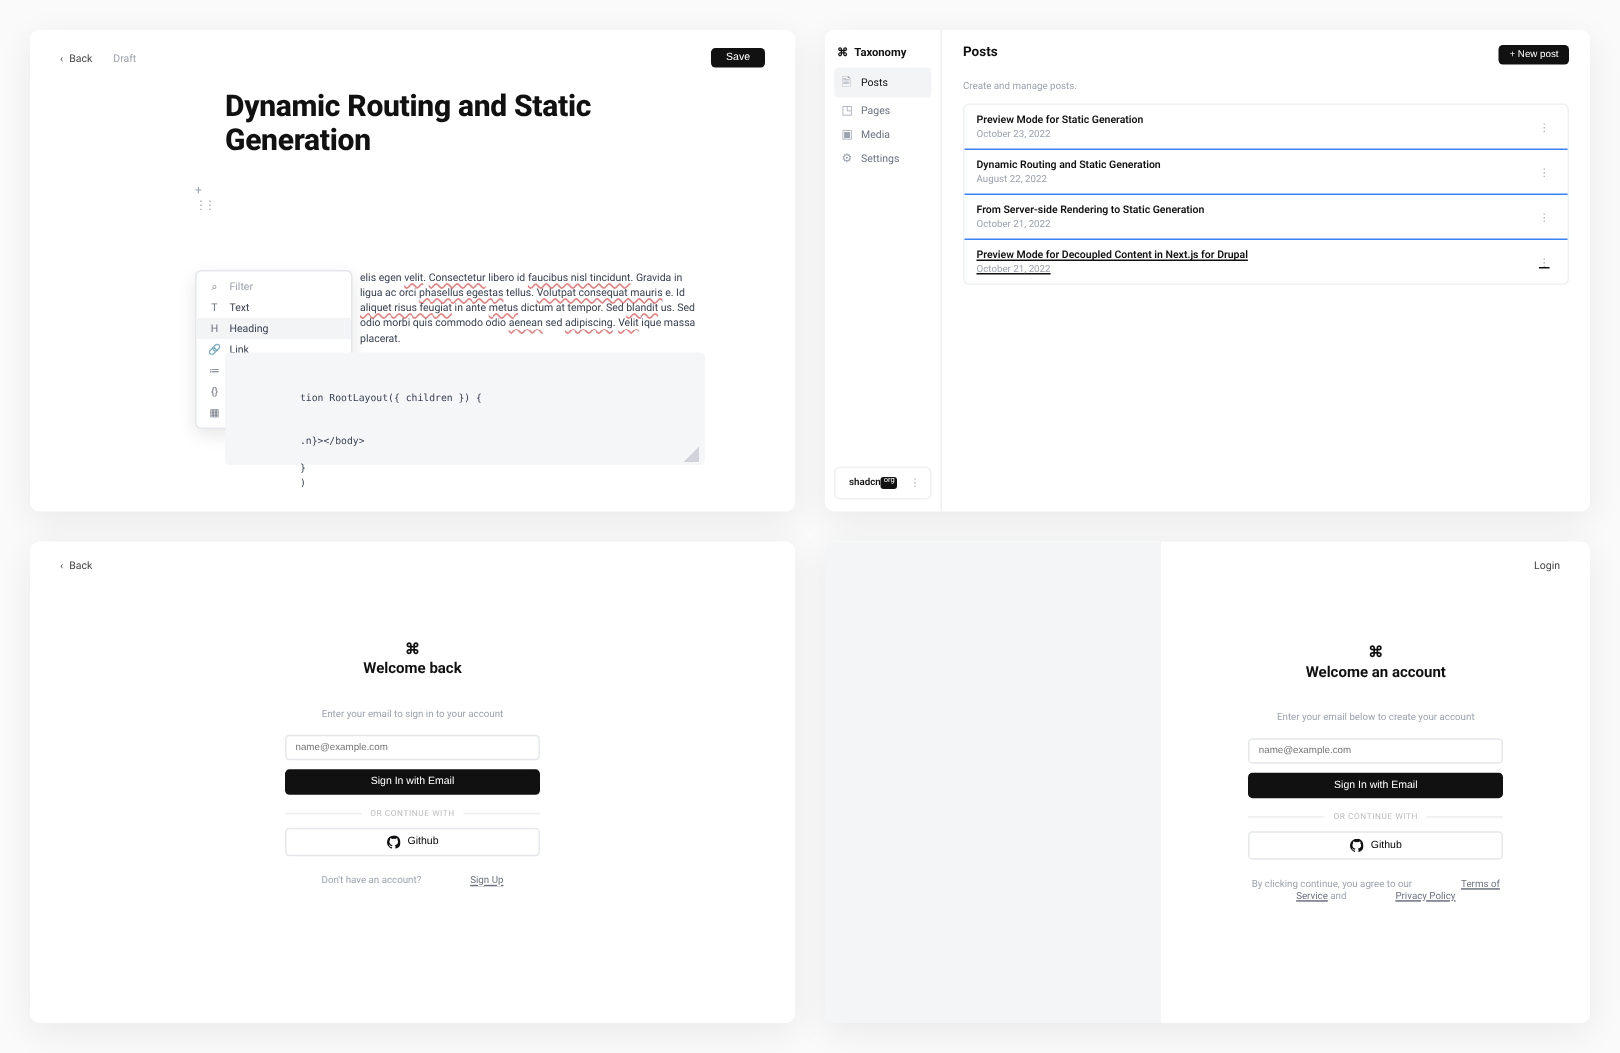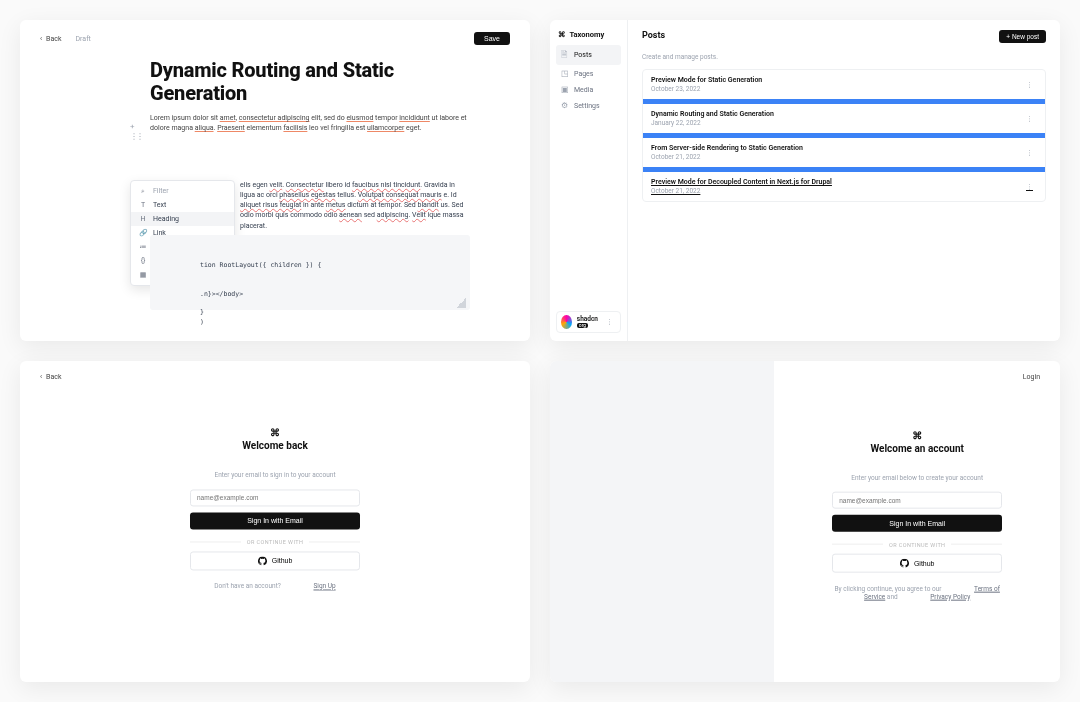--- a/index.html
+++ b/index.html
@@ -64,31 +64,31 @@
 
   
   .p2 { display:flex; height:100%; }
   .p2-side { width:78px; border-right:1px solid #eef0f2; display:flex; flex-direction:column; justify-content:space-between; padding:8px 6px; }
   .p2-brand { display:flex; align-items:center; gap:4px; font-weight:700; font-size:7.5px; padding:2px 2px 6px 2px; }
   .p2-nav .item { display:flex; align-items:center; gap:5px; padding:3px 5px; border-radius:3px; color:#6b7280; margin-bottom:1px; cursor:pointer;}
   .p2-nav .item.active { background:#f3f4f6; color:#111; }
   .p2-nav .ico { width:8px; color:#9ca3af; font-size:8px; }
   .p2-user { display:flex; align-items:center; gap:5px; border:1px solid #eef0f2; border-radius:4px; padding:3px 4px; }
   .p2-avatar { width:14px; height:14px; border-radius:50%; background: conic-gradient(#f0a, #0af, #fa0, #f0a); }
-  .p2-usercol { display:flex; flex-direction:column; line-height:1.1;}
+  .p2-usercol { display:flex; flex-direction:row; line-height:1.1;}
   .p2-badge { background:#111; color:#fff; border-radius:2px; font-size:5px; padding:0 2px; width:fit-content;}
   .p2-dots { margin-left:auto; color:#9ca3af; cursor:pointer; padding:0 3px;}
 
   .p2-main { flex:1; padding:10px 14px; }
   .p2-head { display:flex; justify-content:space-between; align-items:flex-start; }
   .p2-h1 { font-size:9px; font-weight:700; }
   .p2-sub { color:#9ca3af; font-size:6.5px; margin-top:13px;}
   .p2-new { background:#111; color:#fff; border:none; border-radius:3px; padding:3px 7px; font-size:6.5px; cursor:pointer;}
   .p2-list { margin-top:8px; border:1px solid #eef0f2; border-radius:4px; }
-  .p2-row { display:flex; justify-content:space-between; align-items:center; padding:6px 8px; border-bottom:5px solid #3b82f6;}
+  .p2-row { display:flex; justify-content:space-between; align-items:center; padding:6px 8px; border-bottom:1px solid #3b82f6;}
   .p2-row:last-child{border-bottom:none;text-decoration:underline;}
   .p2-rt { font-size:7px; font-weight:600; }
   .p2-rd { color:#9ca3af; font-size:6.5px; margin-top:1px;}
   .p2-rmore { color:#9ca3af; cursor:pointer; padding:2px 4px;}
 
   
   .p3-back { position:absolute; top:12px; left:20px; display:flex; gap:4px; align-items:center; color:#444; cursor:pointer;}
   .p4-login { position:absolute; top:12px; right:20px; color:#444; cursor:pointer; font-size:7px;}
   .auth { position:absolute; top:50%; left:50%; transform:translate(-50%,-58%); width:170px; text-align:center;}
   .p4 .auth { left: calc(44% + 50%*0.56); } 
@@ -120,21 +120,20 @@
         <span>‹</span>
         <span>Back</span>
       </div>
       <span class="p1-draft">Draft</span>
     </div>
     <button class="p1-save">Save</button>
   </div>
 
   <div class="p1-body">
     <h1 class="p1-title">Dynamic Routing and Static Generation</h1>
-    <p class="p1-para">Lorem ipsum dolor sit <u>amet</u>, <u>consectetur adipiscing</u> elit, sed do <u>eiusmod</u> tempor <u>incididunt</u> ut labore et dolore magna <u>aliqua</u>. <u>Praesent</u> elementum <u>facilisis</u> leo vel fringilla est <u>ullamcorper</u> eget.</p>
   </div>
 
   <div class="p1-gutter">
     <span>+</span>
     <span style="letter-spacing:-2px;">⋮⋮</span>
   </div>
 
   <div class="p1-menu">
     <div class="row">
       <span class="ico">⌕</span>
@@ -231,21 +230,21 @@
         <div class="p2-row">
           <div>
             <div class="p2-rt">Preview Mode for Static Generation</div>
             <div class="p2-rd">October 23, 2022</div>
           </div>
           <span class="p2-rmore">⋮</span>
         </div>
         <div class="p2-row">
           <div>
             <div class="p2-rt">Dynamic Routing and Static Generation</div>
-            <div class="p2-rd">January 22, 2022</div>
+            <div class="p2-rd">August 22, 2022</div>
           </div>
           <span class="p2-rmore">⋮</span>
         </div>
         <div class="p2-row">
           <div>
             <div class="p2-rt">From Server-side Rendering to Static Generation</div>
             <div class="p2-rd">October 21, 2022</div>
           </div>
           <span class="p2-rmore">⋮</span>
         </div>

